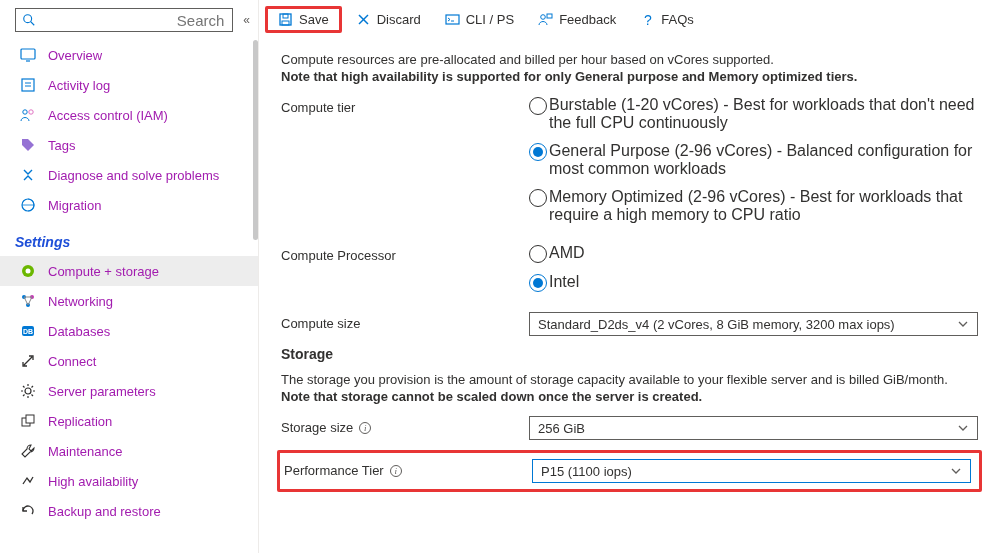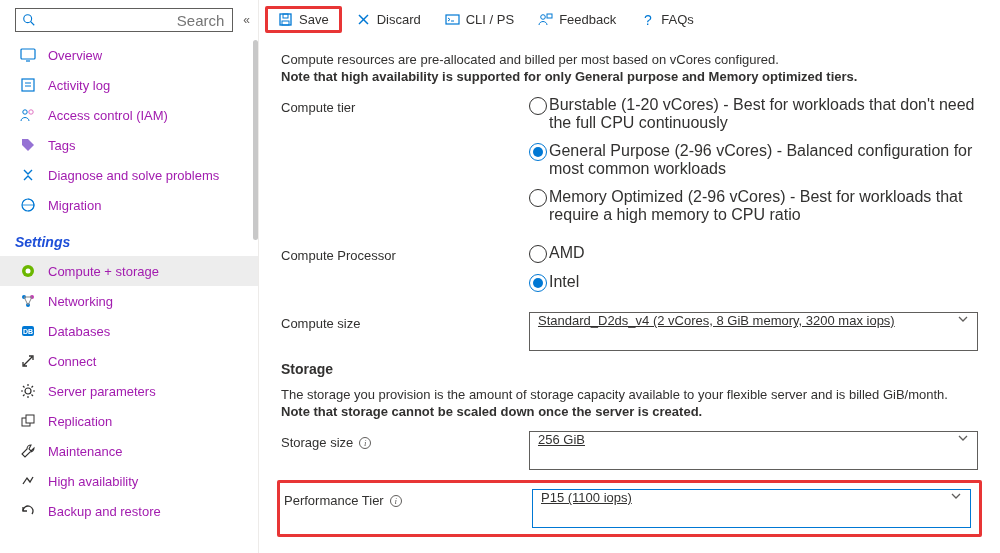--- a/index.html
+++ b/index.html
@@ -141,27 +141,27 @@
     position: relative;
   }
   .radio.sel { border-color: #0078d4; }
   .radio.sel::after {
     content: ""; position: absolute; width: 10px; height: 10px;
     background: #0078d4; border-radius: 50%;
     top: 3px; left: 3px;
   }
   .select-box {
     border: 1px solid #605e5c;
-    height: 39px;
-    display: flex;
+    height: 24px;
+    display: flex;
+    align-items: center;
     justify-content: space-between;
     padding: 0 8px;
     font-size: 13px;
     cursor: pointer;
-    text-decoration: underline;
   }
   .select-box.blue { border-color: #0078d4; }
   .chev { color: #605e5c; }
   .info-ico {
     width: 12px; height: 12px; border: 1px solid #605e5c; border-radius: 50%;
     display: inline-flex; align-items: center; justify-content: center;
     font-size: 9px; color: #605e5c; font-style: italic; font-family: serif;
   }
   .red-highlight {
     border: 3px solid #e83535;
@@ -377,21 +377,21 @@
         <span class="ti">
             <svg width="15" height="15">
               <text x="4" y="13" font-size="14" fill="#0078d4">?</text>
             </svg>
           </span>
         <span>FAQs</span>
       </div>
     </div>
 
     <div class="content">
-      <div class="desc">Compute resources are pre-allocated and billed per most based on vCores configured.</div>
+      <div class="desc">Compute resources are pre-allocated and billed per hour based on vCores supported.</div>
       <div class="note">Note that high availability is supported for only General purpose and Memory optimized tiers.</div>
 
       <div class="form-row">
         <div class="form-label">Compute tier</div>
         <div class="form-ctrl">
           <div class="radio-opt">
             <div class="radio"></div>
             <span>Burstable (1-20 vCores) - Best for workloads that don't need the full CPU continuously</span>
           </div>
           <div class="radio-opt">

